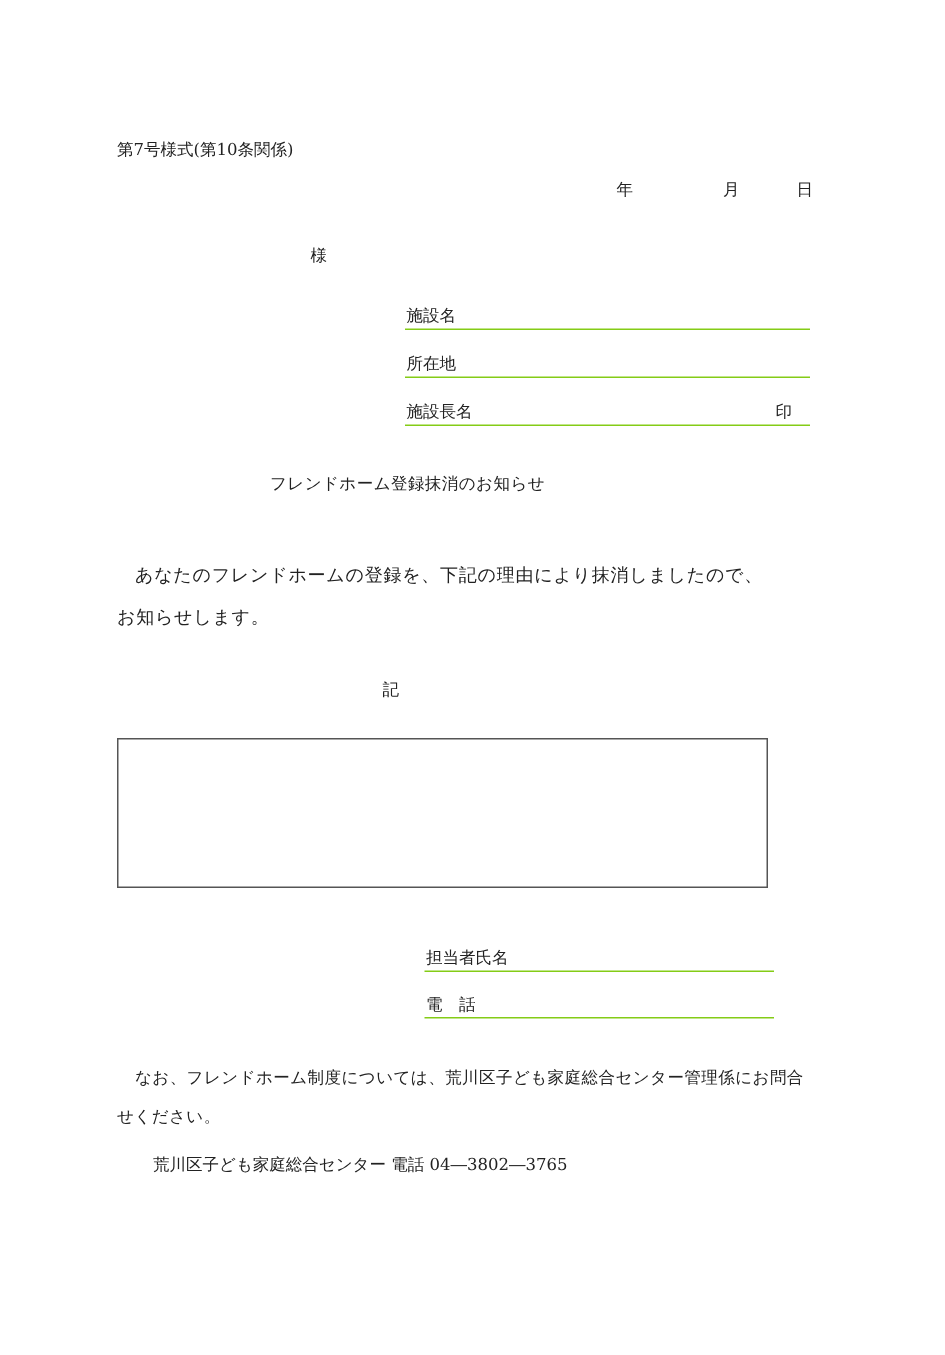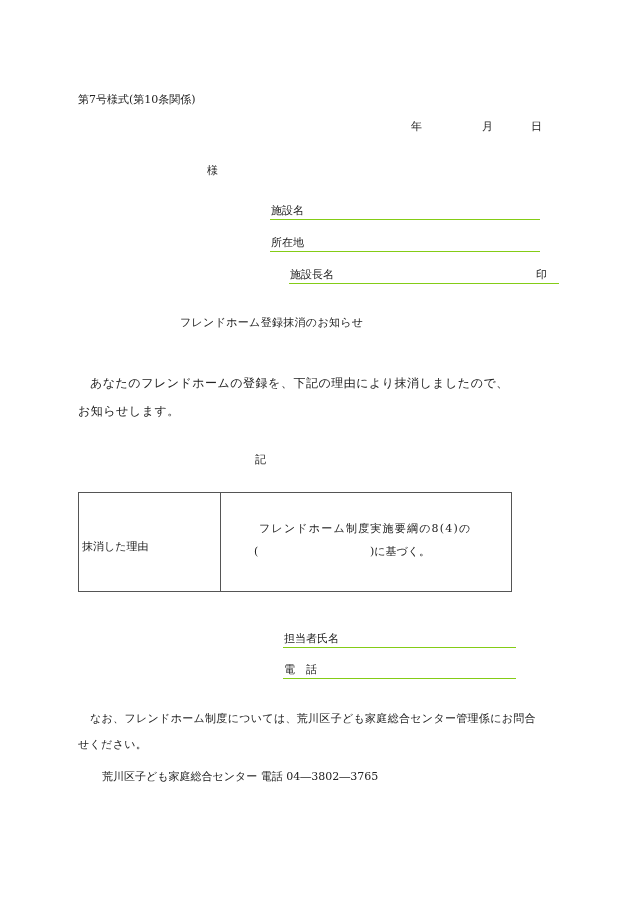--- a/index.html
+++ b/index.html
@@ -78,42 +78,33 @@
   <div class="abs date-day">日</div>
 
   <div class="abs addressee">様</div>
 
   <div class="field-line" style="top:203px;">
     <span class="label">施設名</span>
   </div>
   <div class="field-line" style="top:235px;">
     <span class="label">所在地</span>
   </div>
-  <div class="field-line" style="top:267px;margin-left:19px;">
+  <div class="field-line" style="top:267px;">
     <span class="label">施設長名</span>
     <span class="seal">印</span>
   </div>
 
   <div class="abs title">フレンドホーム登録抹消のお知らせ</div>
 
   <div class="abs body-line body1">あなたのフレンドホームの登録を、下記の理由により抹消しましたので、</div>
   <div class="abs body-line body2">お知らせします。</div>
 
   <div class="abs ki">記</div>
 
   <div class="reason-table">
-    <div class="cell-label">
-      <span>抹消した理由</span>
-    </div>
-    <div class="cell-value">
-      <div class="reason-line1">フレンドホーム制度実施要綱の8(4)の</div>
-      <div class="reason-line2">
-        <span class="paren-open">(</span><span>)に基づく。</span>
-      </div>
-    </div>
   </div>
 
   <div class="field-line staff-line" style="top:631px;">
     <span class="label">担当者氏名</span>
   </div>
   <div class="field-line staff-line" style="top:662px;">
     <span class="label">電　話</span>
   </div>
 
   <div class="abs note1">なお、フレンドホーム制度については、荒川区子ども家庭総合センター管理係にお問合</div>

